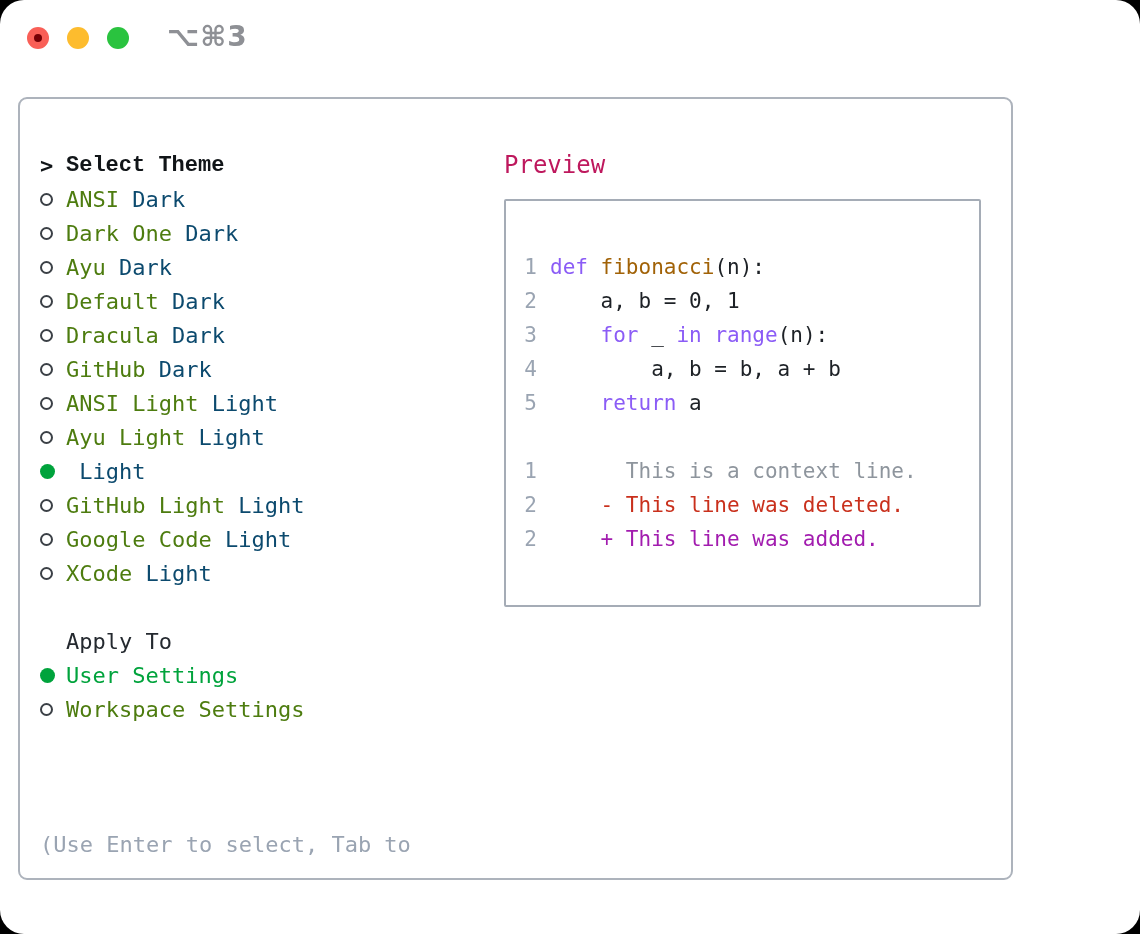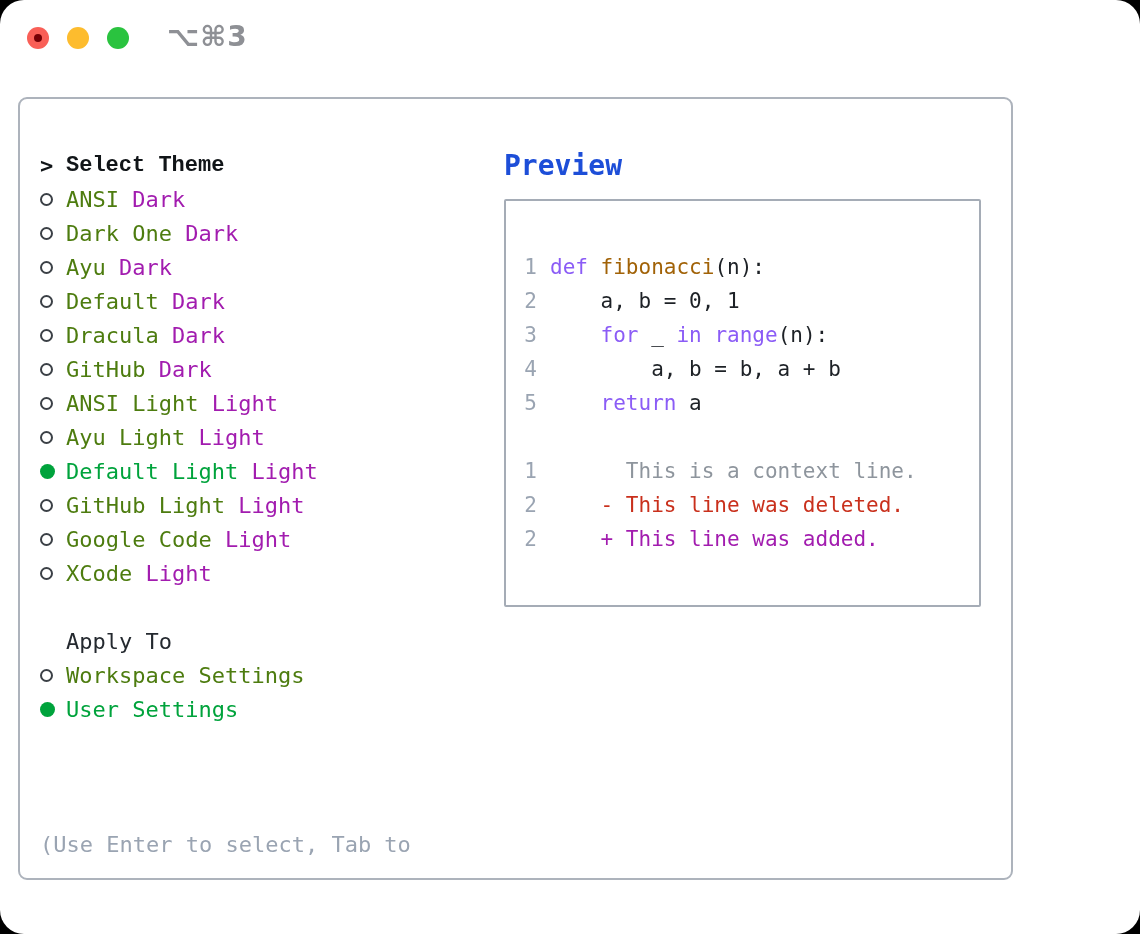--- a/index.html
+++ b/index.html
@@ -22,27 +22,27 @@
   
   .left-col{position:absolute;left:20px;top:49px;}
   .row{height:34px;display:flex;align-items:center;font-size:22px;color:#24292f;white-space:pre;}
   .glyph-cell{width:26px;flex:0 0 26px;display:flex;align-items:center;}
   .prompt{font-weight:700;color:#111518;}
   .header-label{font-weight:700;color:#111518;font-family:Liberation Mono, monospace;}
   .radio{width:13px;height:13px;border:2px solid #3b4046;border-radius:50%;box-sizing:border-box;}
   .radio.on{width:15px;height:15px;border:none;background:#00a33c;}
   .item-name{color:#4d7c0f;}
   .item-name.selected{color:#00a33c;}
-  .item-variant{color:#a21caf;}
+  .item-variant{color:#0c4a6e;}
   .spacer{height:34px;}
   .help{font-size:22px;line-height:34px;color:#9aa4b2;white-space:pre;}
 
   
   .right-col{position:absolute;left:484px;top:49px;}
-  .preview-title{height:34px;display:flex;align-items:center;font-size:28px;font-weight:700;color:#1d4ed8;}
+  .preview-title{height:34px;display:flex;align-items:center;font-size:24px;font-weight:400;color:#be185d;}
   .preview-box{margin-top:17px;width:477px;height:408px;border:2px solid #a5acb6;border-radius:2px;box-sizing:border-box;padding:49px 0 0 18px;overflow:hidden;background:#fff;}
   .code-line{height:34px;display:flex;align-items:center;font-size:21px;white-space:pre;}
   .gutter{display:inline-block;width:13px;text-align:right;color:#9aa4b2;margin-right:13px;flex:0 0 13px;}
   .tok-keyword{color:#8b5cf6;}
   .tok-function{color:#a16207;}
   .tok-plain{color:#1d2126;}
   .diff-context{color:#8e959d;}
   .diff-deleted{color:#c9301c;}
   .diff-added{color:#a21caf;}
   .code-gap{height:34px;}
@@ -71,36 +71,36 @@
 
       <div id="theme-list">
           <div class="row"><span class="glyph-cell"><span class="radio"></span></span><span class="item-name">ANSI</span><span class="item-variant"> Dark</span></div>
           <div class="row"><span class="glyph-cell"><span class="radio"></span></span><span class="item-name">Dark One</span><span class="item-variant"> Dark</span></div>
           <div class="row"><span class="glyph-cell"><span class="radio"></span></span><span class="item-name">Ayu</span><span class="item-variant"> Dark</span></div>
           <div class="row"><span class="glyph-cell"><span class="radio"></span></span><span class="item-name">Default</span><span class="item-variant"> Dark</span></div>
           <div class="row"><span class="glyph-cell"><span class="radio"></span></span><span class="item-name">Dracula</span><span class="item-variant"> Dark</span></div>
           <div class="row"><span class="glyph-cell"><span class="radio"></span></span><span class="item-name">GitHub</span><span class="item-variant"> Dark</span></div>
           <div class="row"><span class="glyph-cell"><span class="radio"></span></span><span class="item-name">ANSI Light</span><span class="item-variant"> Light</span></div>
           <div class="row"><span class="glyph-cell"><span class="radio"></span></span><span class="item-name">Ayu Light</span><span class="item-variant"> Light</span></div>
-          <div class="row"><span class="glyph-cell"><span class="radio on"></span></span><span class="item-name selected">Default Light</span><span class="item-variant"> Light</span></div>
+          <div class="row"><span class="glyph-cell"><span class="radio on"></span></span><span class="item-variant"> Light</span></div>
           <div class="row"><span class="glyph-cell"><span class="radio"></span></span><span class="item-name">GitHub Light</span><span class="item-variant"> Light</span></div>
           <div class="row"><span class="glyph-cell"><span class="radio"></span></span><span class="item-name">Google Code</span><span class="item-variant"> Light</span></div>
           <div class="row"><span class="glyph-cell"><span class="radio"></span></span><span class="item-name">XCode</span><span class="item-variant"> Light</span></div>
         </div>
 
       <div class="spacer"></div>
 
       <div class="row">
         <span class="glyph-cell"></span>
         <span>Apply To</span>
       </div>
 
       <div id="apply-list">
+          <div class="row"><span class="glyph-cell"><span class="radio on"></span></span><span class="item-name selected">User Settings</span></div>
           <div class="row"><span class="glyph-cell"><span class="radio"></span></span><span class="item-name">Workspace Settings</span></div>
-          <div class="row"><span class="glyph-cell"><span class="radio on"></span></span><span class="item-name selected">User Settings</span></div>
         </div>
 
       <div class="spacer"></div>
 
       <div class="help">
         <div>(Use Enter to select, Tab to</div>
         <div>change focus)</div>
       </div>
     </div>
 

